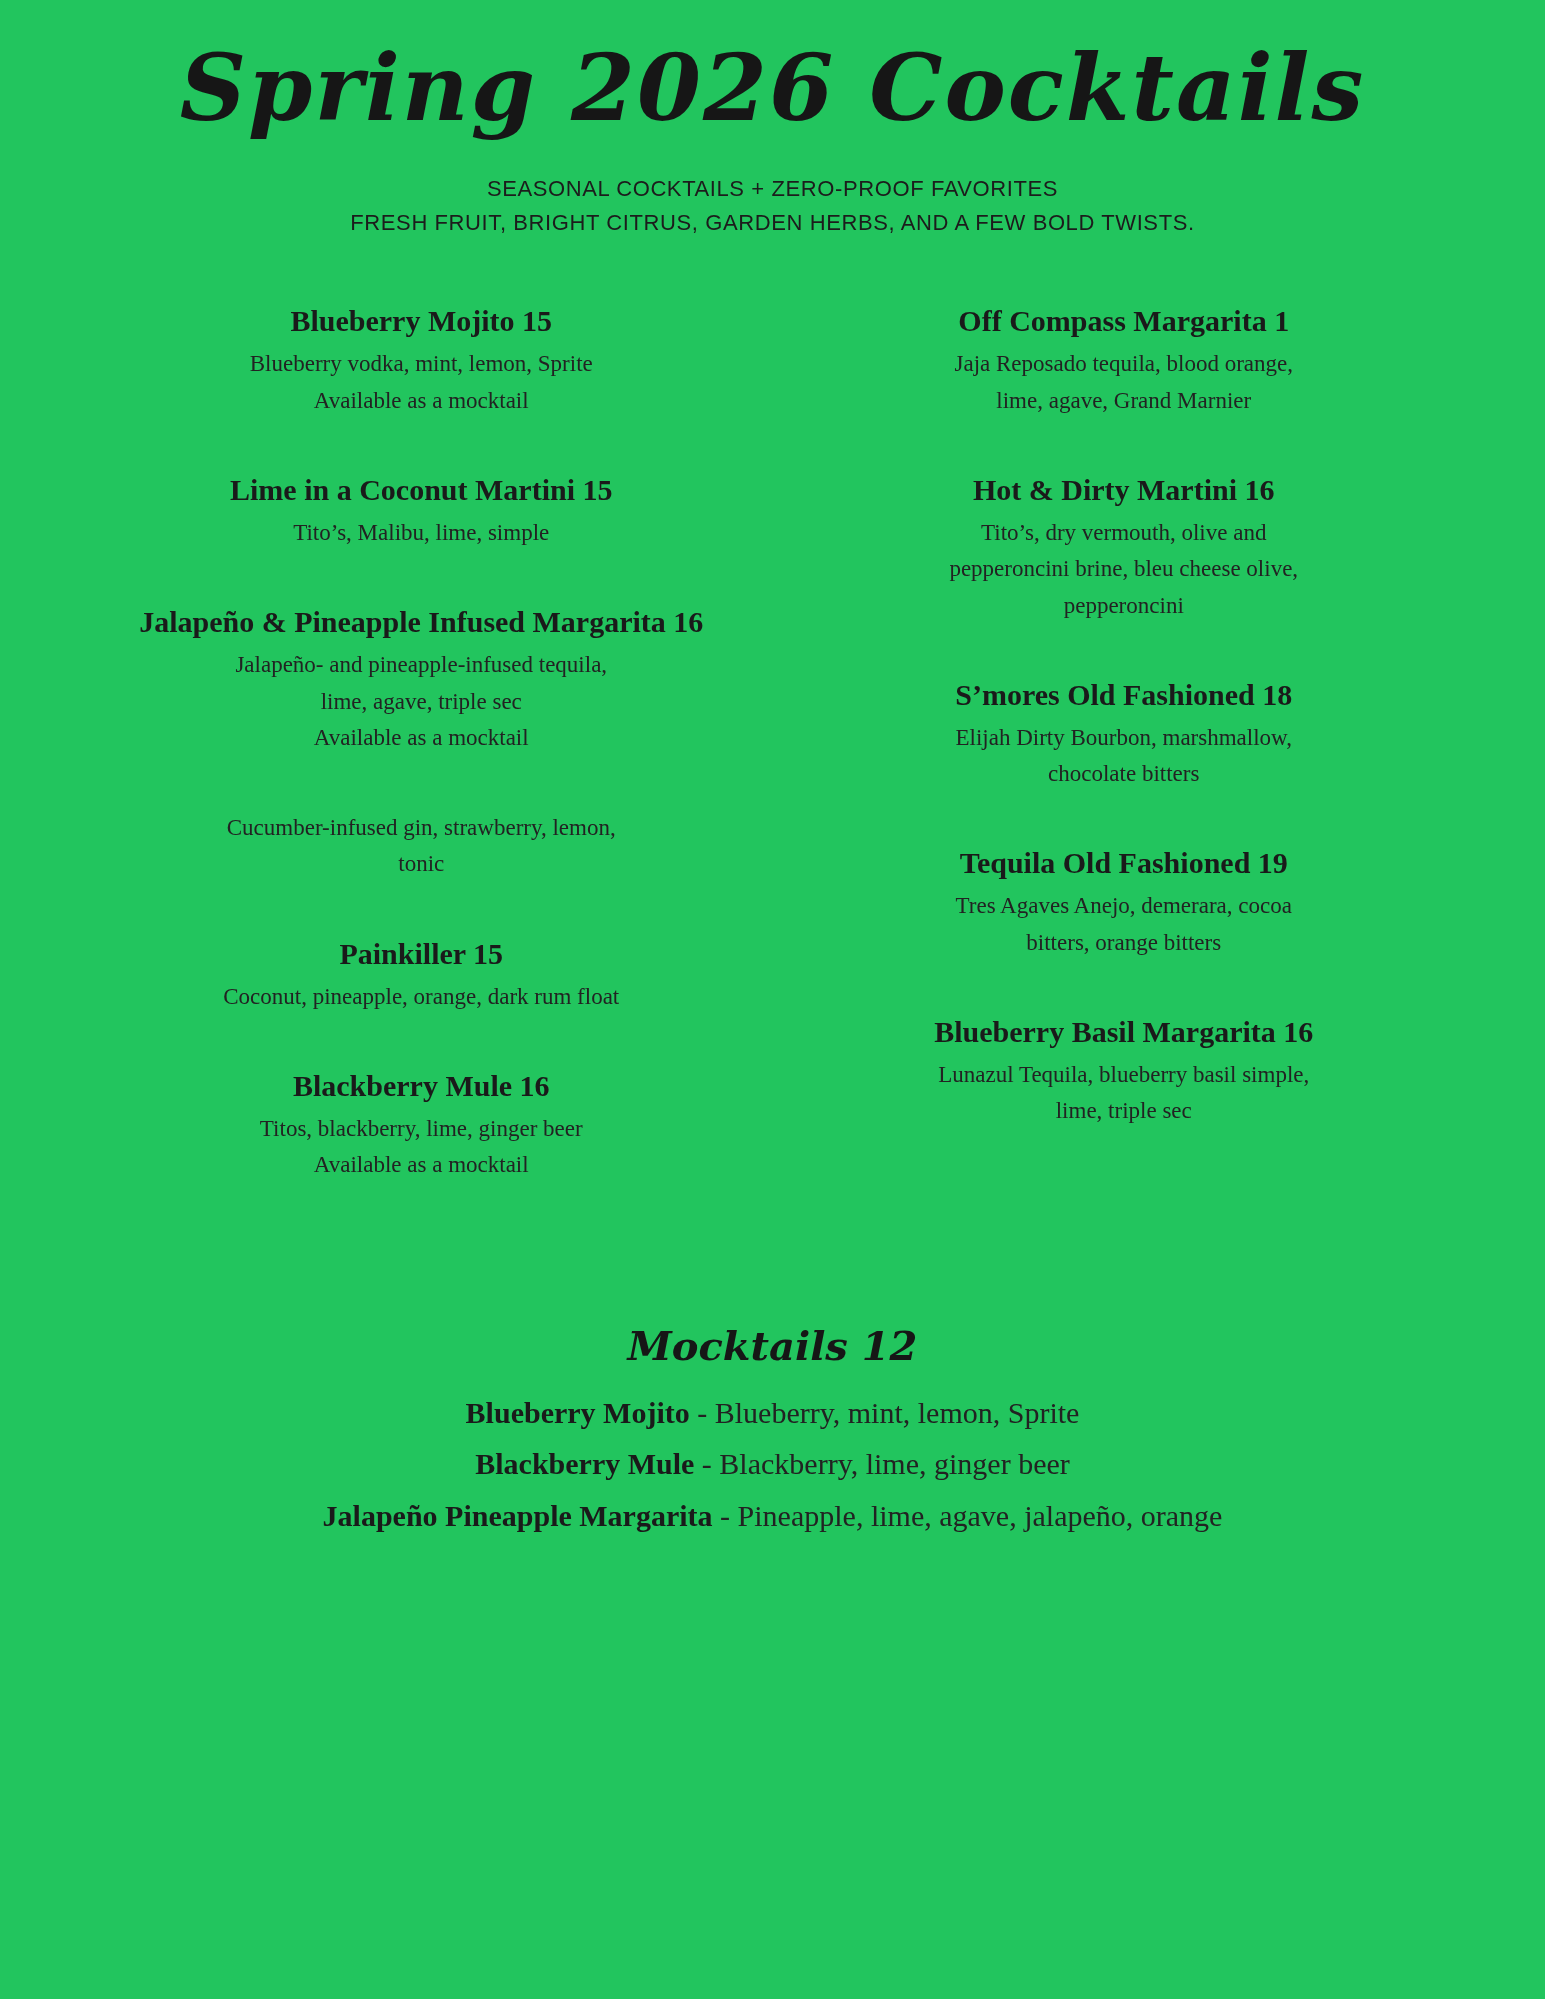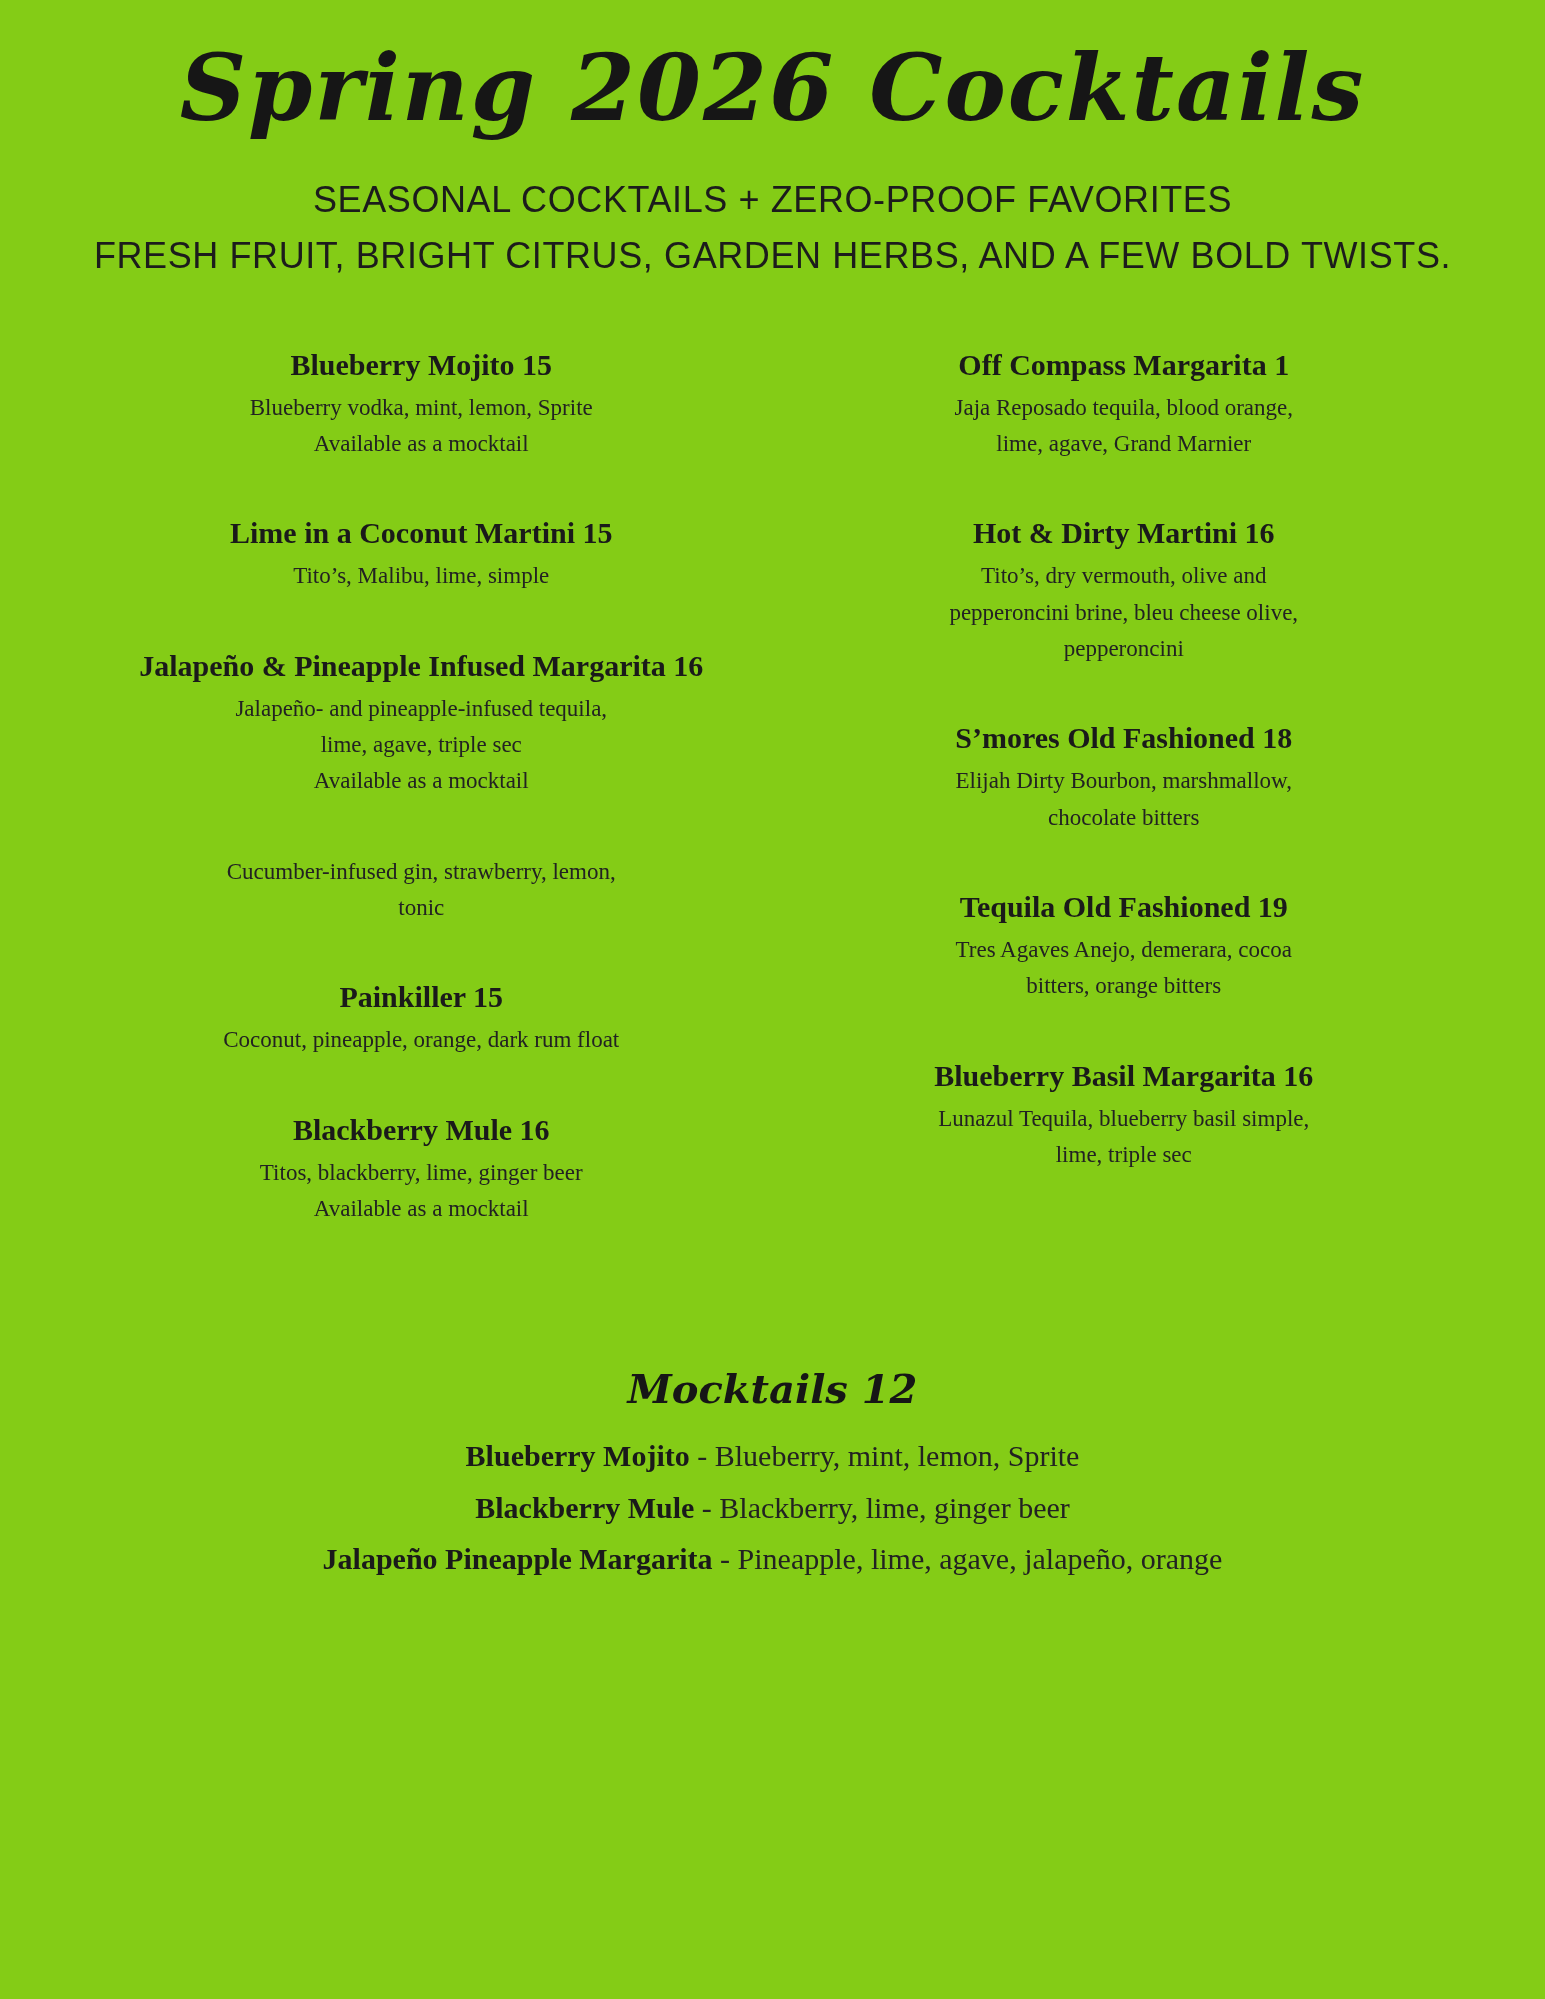--- a/index.html
+++ b/index.html
@@ -6,36 +6,36 @@
   html, body { margin: 0; padding: 0; }
   body {
     background: #ffffff;
     color: #1c1c1c;
     font-family: "Liberation Serif", serif;
   }
   .page {
     width: 1545px;
     min-height: 1999px;
     margin: 0 auto;
-    background: #84cc16;
+    background: #22c55e;
     padding: 34px 70px 60px 70px;
   }
   .menu-title {
     font-family: "DejaVu Serif", serif;
     font-style: italic;
     font-weight: bold;
     font-size: 92px;
     text-align: center;
     margin: 0 0 30px 0;
     color: #161616;
     letter-spacing: 2px;
   }
   .menu-subtitle {
     font-family: "Liberation Sans", sans-serif;
-    font-size: 36px;
+    font-size: 22px;
     line-height: 1.55;
     text-align: center;
     color: #1c1c1c;
     letter-spacing: 0.6px;
     margin: 0;
   }
   .columns {
     display: flex;
     margin-top: 64px;
   }

